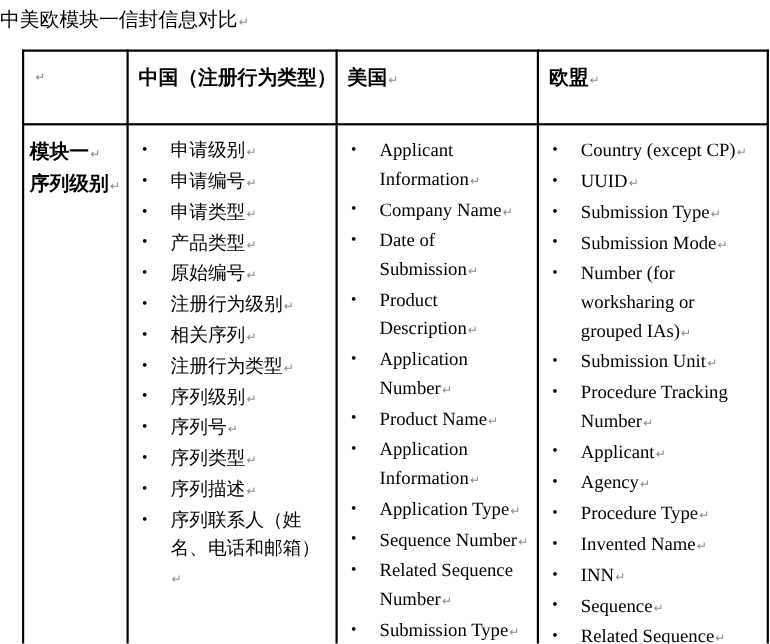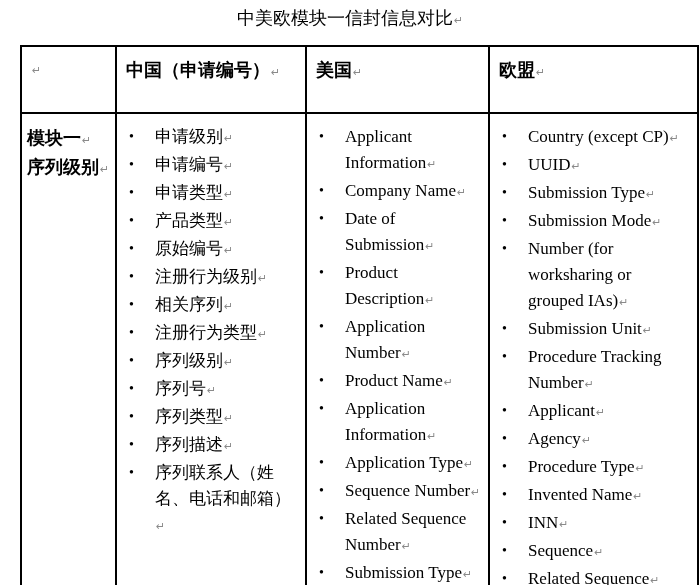--- a/index.html
+++ b/index.html
@@ -5,21 +5,20 @@
   html, body { margin: 0; padding: 0; }
   body {
     width: 700px; height: 585px;
     background: #ffffff;
     color: #000000;
     font-family: "Liberation Serif", "DejaVu Serif", serif;
     position: relative;
     overflow: hidden;
   }
   .doc-title {
-    text-align: center;
     margin-top: 7px;
     font-size: 18px;
     line-height: 22px;
     white-space: nowrap;
   }
   .mark {
     color: #8a8a8a;
     font-size: 11px;
     font-weight: normal;
     font-family: "DejaVu Sans", sans-serif;
@@ -81,21 +80,21 @@
 <table class="cmp-table">
   <colgroup>
     <col style="width:95px">
     <col style="width:190px">
     <col style="width:183px">
     <col style="width:209px">
   </colgroup>
   <tbody>
       <tr>
     <th class="corner-cell"><span class="mark">↵</span></th>
-    <th><span>中国（申请编号）</span><span class="mark">↵</span></th>
+    <th><span>中国（注册行为类型）</span><span class="mark">↵</span></th>
     <th><span>美国</span><span class="mark">↵</span></th>
     <th><span>欧盟</span><span class="mark">↵</span></th>
   </tr>
   <tr>
     <td class="label-cell">
       <div><span>模块一</span><span class="mark">↵</span></div>
       <div><span>序列级别</span><span class="mark">↵</span></div>
     </td>
     <td>
       <ul class="items">

